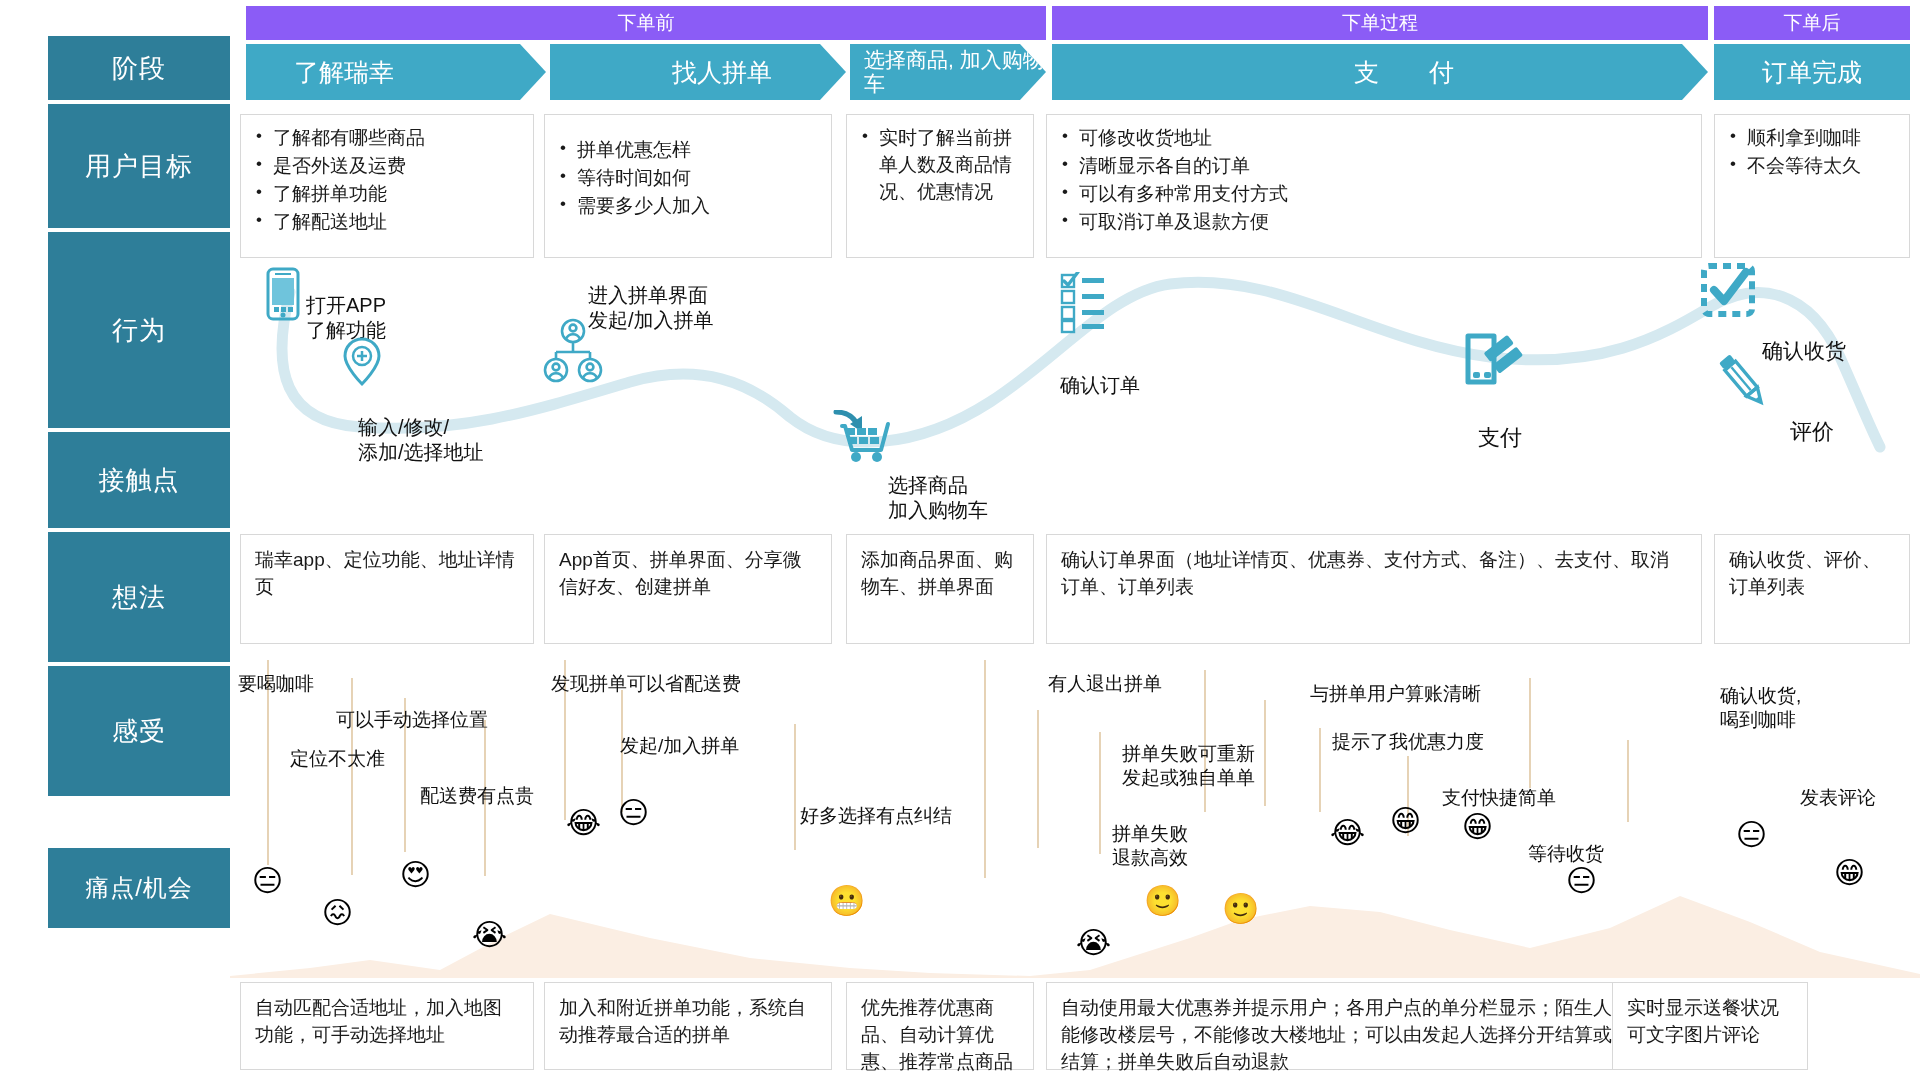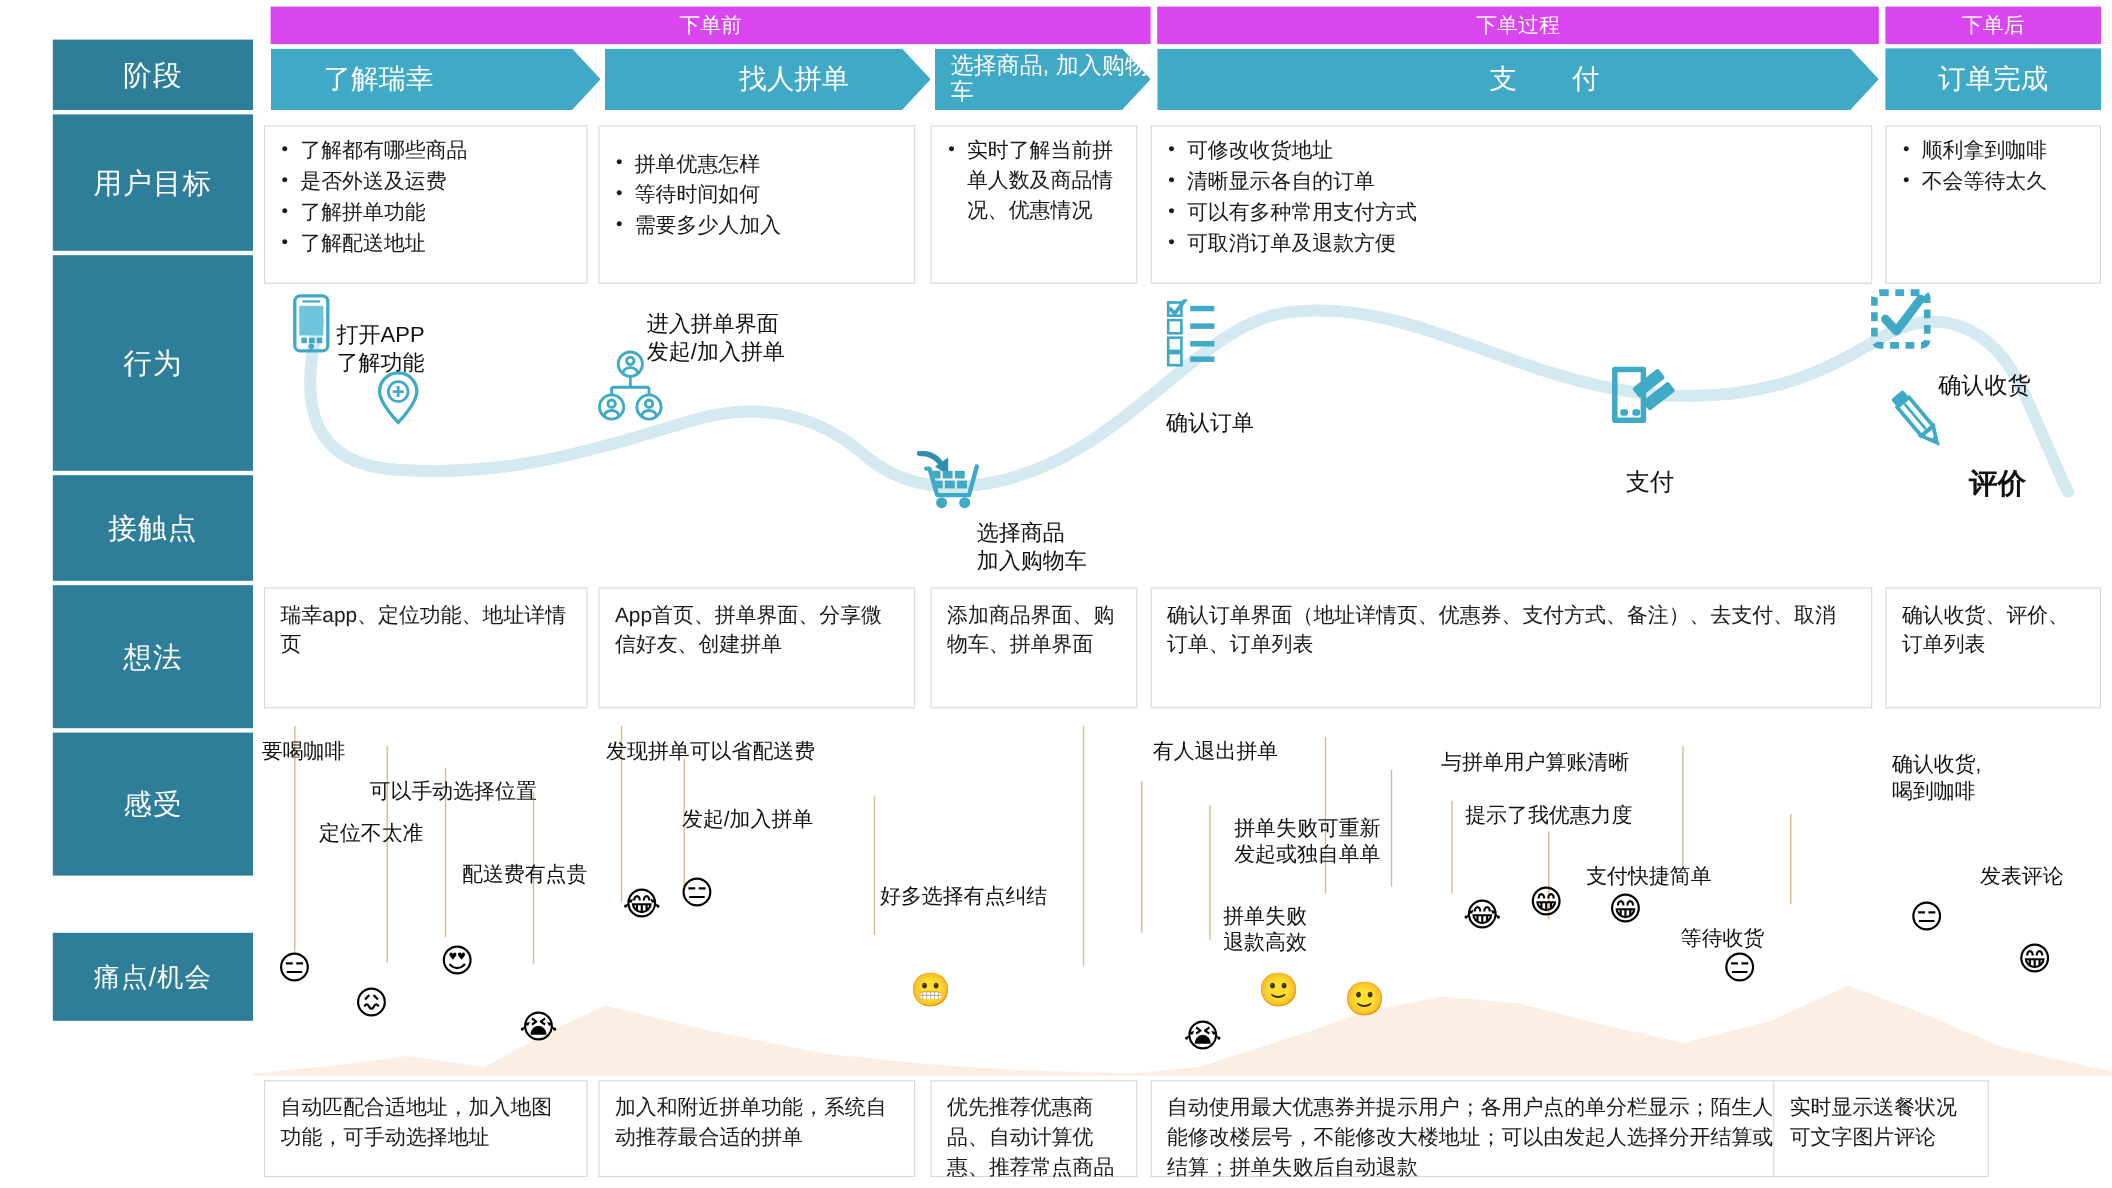--- a/index.html
+++ b/index.html
@@ -26,21 +26,21 @@
     letter-spacing: 1px;
     left: 48px;
     width: 182px;
   }
 
   
   .groupbar {
     position: absolute;
     top: 6px;
     height: 34px;
-    background: #d946ef;
+    background: #8b5cf6;
     color: #fff;
     font-size: 19px;
     display: flex; align-items: center; justify-content: center;
   }
 
   
   .stage {
     position: absolute;
     top: 44px;
     height: 56px;
@@ -208,20 +208,24 @@
     <span>打开APP
 了解功能</span>
   </div>
 
   <svg class="behav-icon" style="left:342px;top:336px;" width="40" height="52" viewBox="0 0 40 52">
     <path d="M20 3 C10 3 3 11 3 20 C3 31 20 48 20 48 C20 48 37 31 37 20 C37 11 30 3 20 3 Z" fill="none" stroke="#3FA9C6" stroke-width="3"></path>
     <circle cx="20" cy="20" r="9" fill="none" stroke="#3FA9C6" stroke-width="2.5"></circle>
     <line x1="20" y1="15" x2="20" y2="25" stroke="#3FA9C6" stroke-width="2.5"></line>
     <line x1="15" y1="20" x2="25" y2="20" stroke="#3FA9C6" stroke-width="2.5"></line>
   </svg>
+  <div class="behav-label" style="left:358px;top:390px;">
+    <span>输入/修改/
+添加/选择地址</span>
+  </div>
 
   <svg class="behav-icon" style="left:540px;top:318px;" width="66" height="66" viewBox="0 0 66 66">
     <g fill="none" stroke="#3FA9C6" stroke-width="2.6">
       <circle cx="33" cy="13" r="11"></circle>
       <circle cx="33" cy="10" r="3.4"></circle>
       <path d="M26 21 a7.5 7.5 0 0 1 14 0"></path>
       <line x1="33" y1="24" x2="33" y2="34"></line>
       <line x1="16" y1="34" x2="50" y2="34"></line>
       <line x1="16" y1="34" x2="16" y2="41"></line>
       <line x1="50" y1="34" x2="50" y2="41"></line>
@@ -300,21 +304,21 @@
 
   <svg class="behav-icon" style="left:1710px;top:348px;" width="66" height="66" viewBox="0 0 66 66">
     <g transform="rotate(-40 33 33)">
       <rect x="26" y="4" width="14" height="8" rx="2" fill="#3FA9C6"></rect>
       <rect x="26" y="13" width="14" height="34" fill="none" stroke="#3FA9C6" stroke-width="3.4"></rect>
       <line x1="33" y1="15" x2="33" y2="45" stroke="#3FA9C6" stroke-width="2.4"></line>
       <path d="M26 47 L33 61 L40 47 Z" fill="none" stroke="#3FA9C6" stroke-width="3.4"></path>
       <path d="M30 55 L33 61 L36 55 Z" fill="#3FA9C6"></path>
     </g>
   </svg>
-  <div class="behav-label" style="left:1790px;top:390px;font-size:26px;font-weight:bold;">
+  <div class="behav-label" style="left:1790px;top:390px;font-size:22px;">
     <span>评价</span>
   </div>
 
   <div class="cell plain" style="left:240px;top:534px;width:294px;height:110px;">
     <span>瑞幸app、定位功能、地址详情页</span>
   </div>
   <div class="cell plain" style="left:544px;top:534px;width:288px;height:110px;">
     <span>App首页、拼单界面、分享微信好友、创建拼单</span>
   </div>
   <div class="cell plain" style="left:846px;top:534px;width:188px;height:110px;">

